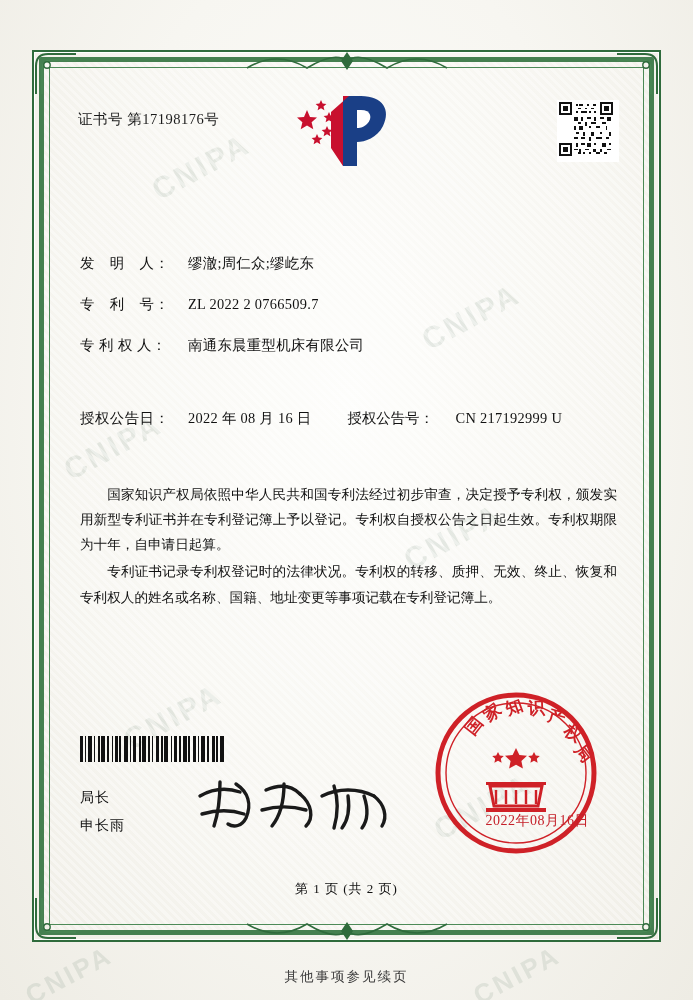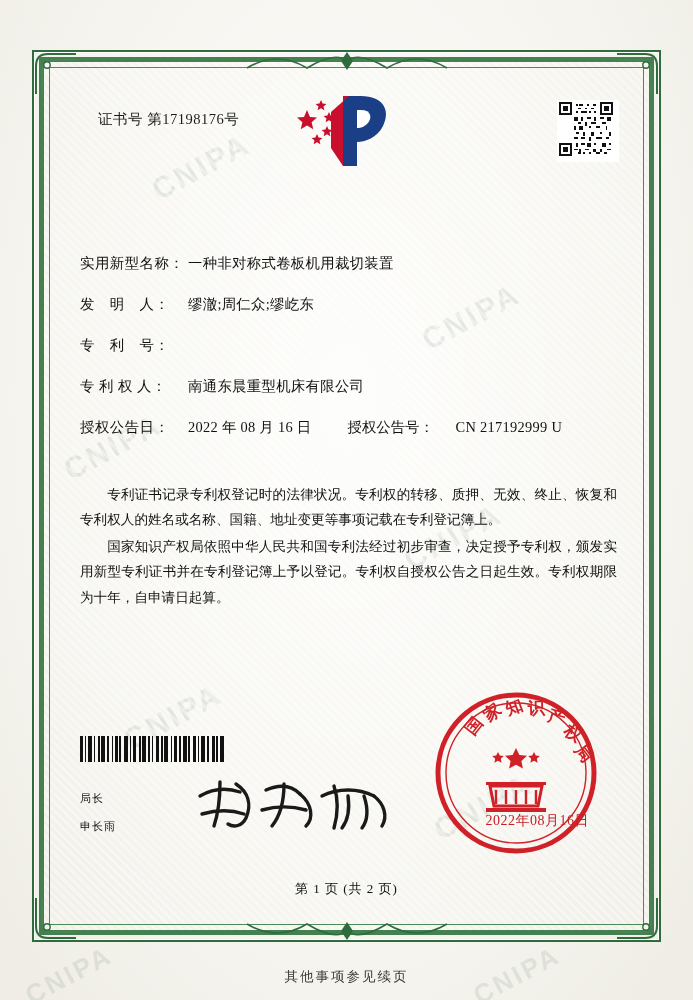--- a/index.html
+++ b/index.html
@@ -83,21 +83,20 @@
 
   .content{
     position:absolute;
     left:60px;top:78px;right:60px;bottom:86px;
   }
 
   .cert-no{
     position:absolute;left:18px;top:32px;
     font-size:14.5px;color:#1b1b1b;letter-spacing:.5px;
     font-family:"Liberation Serif", serif;
-    margin-left:20px;
   }
 
   
   .logo{position:absolute;left:50%;top:12px;transform:translateX(-50%);width:120px;height:82px;}
 
   
   .qr{
     position:absolute;right:14px;top:22px;
     width:58px;height:58px;
     background:#fff;
@@ -121,42 +120,42 @@
     color:#111;
     line-height:1;
   }
   .row{display:flex;align-items:baseline;margin-bottom:26.5px;}
   .lbl{
     width:108px;flex:0 0 108px;
     letter-spacing:.5px;
     white-space:nowrap;
   }
   .val{flex:1;letter-spacing:.3px;}
-  .row.split .val{flex:0 0 auto;}
+  .row.split .val{flex:0 0 auto;margin-top:32px;}
   .row.split .lbl2{
     width:108px;flex:0 0 108px;margin-left:36px;
     display:flex;justify-content:space-between;box-sizing:border-box;
   }
   .paras{
     position:absolute;left:20px;right:16px;top:404px;
     font-size:13.6px;line-height:1.85;color:#111;text-align:justify;
   }
   .paras p{margin:0 0 2px 0;text-indent:2em;}
 
   
   .barcode{
     position:absolute;left:20px;bottom:152px;
     width:175px;height:26px;
     display:flex;align-items:stretch;
   }
   .barcode i{display:block;background:#111;height:100%;}
 
   .signer{
     position:absolute;left:20px;bottom:74px;
-    font-size:11px;line-height:28px;color:#111;letter-spacing:1px;
+    font-size:14px;line-height:28px;color:#111;letter-spacing:1px;
   }
   .signature{
     position:absolute;left:128px;bottom:78px;
     width:220px;height:62px;
   }
 
   
   .seal{
     position:absolute;right:34px;bottom:58px;
     width:166px;height:166px;
@@ -321,45 +320,42 @@
             <rect x="16" y="27" width="1" height="1"></rect>
             <rect x="20" y="27" width="2" height="1"></rect>
             <rect x="24" y="27" width="2" height="1"></rect>
         </g>
       </svg>
     </div>
 
 
     <div class="fields">
       <div class="row">
-        <div class="lbl">实用新型名称：</div>
-        <div class="val">一种非对称式卷板机用裁切装置</div>
-      </div>
-      <div class="row">
         <div class="lbl">发　明　人：</div>
         <div class="val">缪澈;周仁众;缪屹东</div>
       </div>
       <div class="row">
         <div class="lbl">专　利　号：</div>
+        <div class="val">ZL 2022 2 0766509.7</div>
       </div>
       <div class="row">
         <div class="lbl">专 利 权 人：</div>
         <div class="val">南通东晨重型机床有限公司</div>
       </div>
       <div class="row split">
         <div class="lbl">授权公告日：</div>
         <div class="val">2022 年 08 月 16 日</div>
         <div class="lbl2">授权公告号：</div>
         <div class="val">CN 217192999 U</div>
       </div>
     </div>
 
     <div class="paras">
+      <p>国家知识产权局依照中华人民共和国专利法经过初步审查，决定授予专利权，颁发实用新型专利证书并在专利登记簿上予以登记。专利权自授权公告之日起生效。专利权期限为十年，自申请日起算。</p>
       <p>专利证书记录专利权登记时的法律状况。专利权的转移、质押、无效、终止、恢复和专利权人的姓名或名称、国籍、地址变更等事项记载在专利登记簿上。</p>
-      <p>国家知识产权局依照中华人民共和国专利法经过初步审查，决定授予专利权，颁发实用新型专利证书并在专利登记簿上予以登记。专利权自授权公告之日起生效。专利权期限为十年，自申请日起算。</p>
     </div>
 
     <div class="barcode">
       <i style="width:3px"></i>
         <i style="width:2px;background:transparent"></i>
       <i style="width:1px"></i>
         <i style="width:2px;background:transparent"></i>
       <i style="width:4px"></i>
         <i style="width:2px;background:transparent"></i>
       <i style="width:1px"></i>

